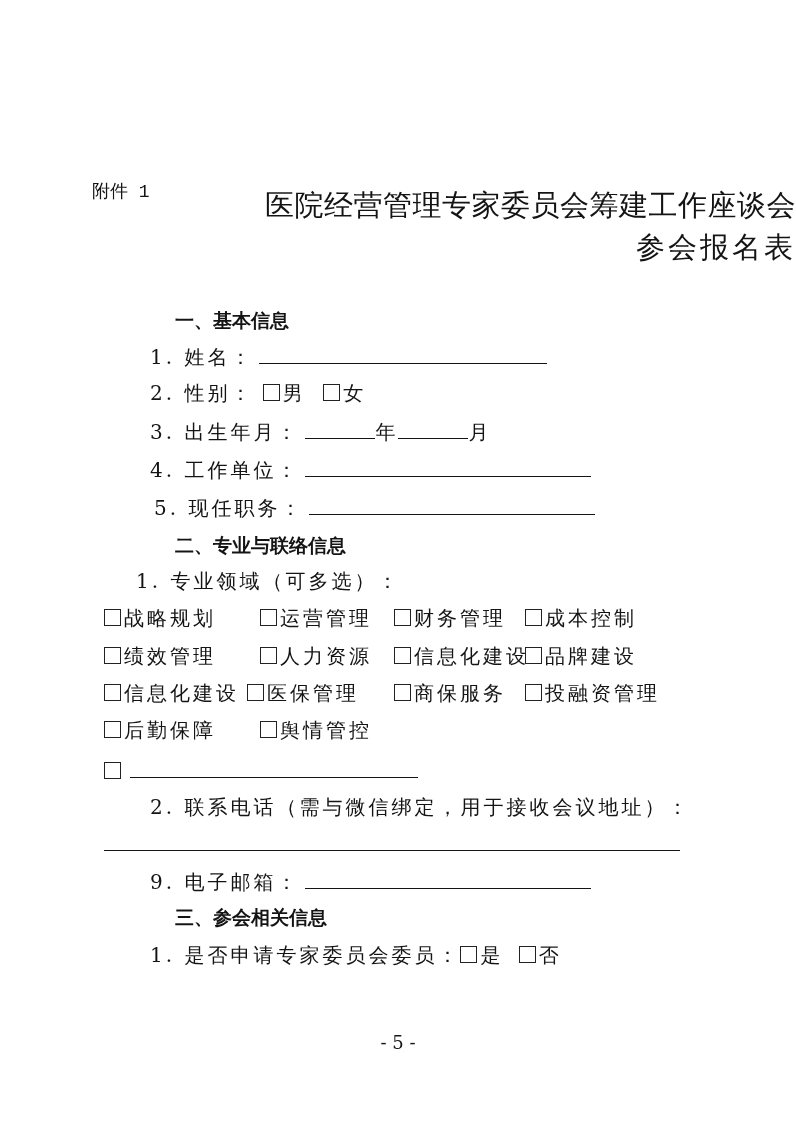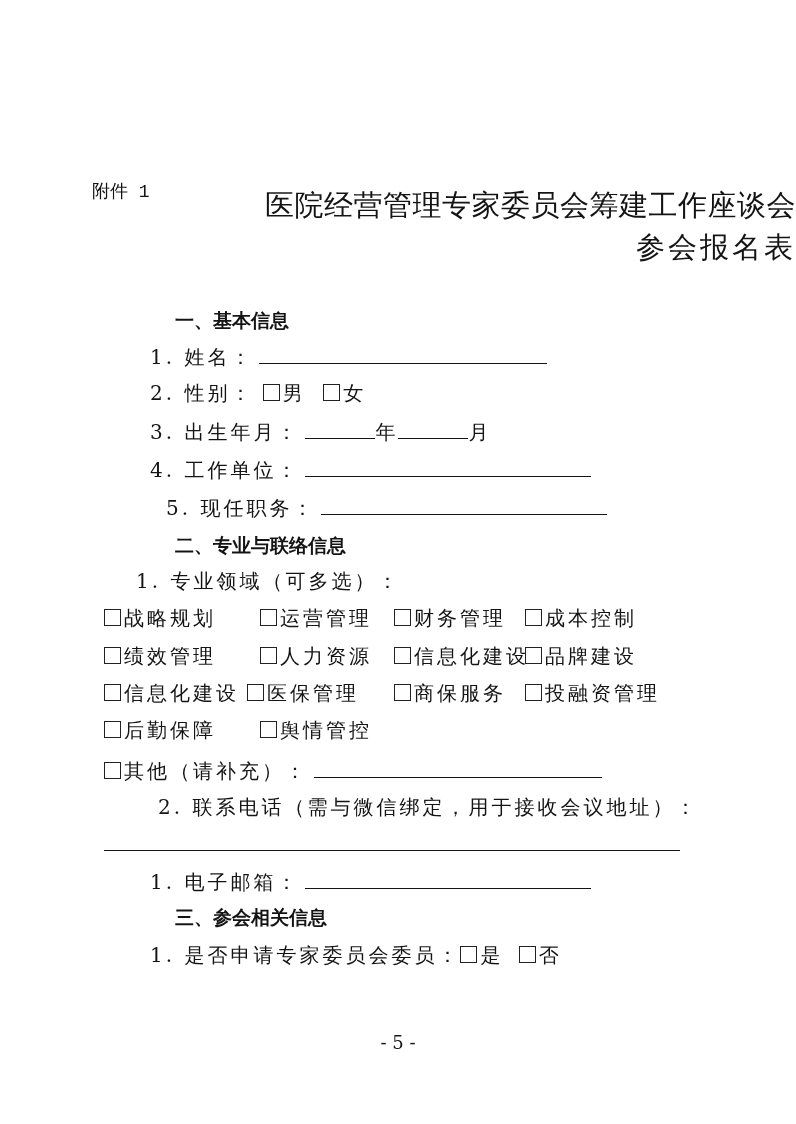--- a/index.html
+++ b/index.html
@@ -38,21 +38,21 @@
 </div>
 
 <div class="abs line" style="left:150px; top:418px">
   <span>3. 出生年月：</span><span class="blank" style="width:70px"></span><span>年</span><span class="blank" style="width:70px; margin-left:0"></span><span>月</span>
 </div>
 
 <div class="abs line" style="left:150px; top:456px">
   <span>4. 工作单位：</span><span class="blank" style="width:286px"></span>
 </div>
 
-<div class="abs line" style="left:166px; top:494px">
+<div class="abs line" style="left:154px; top:494px">
   <span>5. 现任职务：</span><span class="blank" style="width:286px"></span>
 </div>
 
 <div class="abs sec" style="top:533px">二、专业与联络信息</div>
 <div class="abs line" style="left:136px; top:568px">1. 专业领域（可多选）：</div>
 
 <div class="opt" style="left:104px; top:605px"><span class="box"></span><span>战略规划</span></div>
 <div class="opt" style="left:260px; top:605px"><span class="box"></span><span>运营管理</span></div>
 <div class="opt" style="left:394px; top:605px"><span class="box"></span><span>财务管理</span></div>
 <div class="opt" style="left:525px; top:605px"><span class="box"></span><span>成本控制</span></div>
@@ -64,28 +64,28 @@
 
 <div class="opt" style="left:104px; top:680px"><span class="box"></span><span>信息化建设</span></div>
 <div class="opt" style="left:247px; top:680px"><span class="box"></span><span>医保管理</span></div>
 <div class="opt" style="left:394px; top:680px"><span class="box"></span><span>商保服务</span></div>
 <div class="opt" style="left:525px; top:680px"><span class="box"></span><span>投融资管理</span></div>
 
 <div class="opt" style="left:104px; top:717px"><span class="box"></span><span>后勤保障</span></div>
 <div class="opt" style="left:260px; top:717px"><span class="box"></span><span>舆情管控</span></div>
 
 <div class="opt" style="left:104px; top:757px">
-  <span class="box"></span><span>其他（请补充）：</span><span class="blank" style="width:288px"></span>
+  <span class="box"></span><span class="blank" style="width:288px"></span>
 </div>
 
-<div class="abs line" style="left:158px; top:794px">2. 联系电话（需与微信绑定，用于接收会议地址）：</div>
+<div class="abs line" style="left:150px; top:794px">2. 联系电话（需与微信绑定，用于接收会议地址）：</div>
 <div class="fullline"></div>
 
 <div class="abs line" style="left:150px; top:868px">
-  <span>1. 电子邮箱：</span><span class="blank" style="width:286px"></span>
+  <span>9. 电子邮箱：</span><span class="blank" style="width:286px"></span>
 </div>
 
 <div class="abs sec" style="top:905px">三、参会相关信息</div>
 <div class="abs line" style="left:150px; top:942px">
   <span>1. 是否申请专家委员会委员：</span><span><span class="box"></span><span>是</span></span>
   <span style="margin-left:6px"><span class="box"></span><span>否</span></span>
 </div>
 
 <div class="abs page">- 5 -</div>
 

